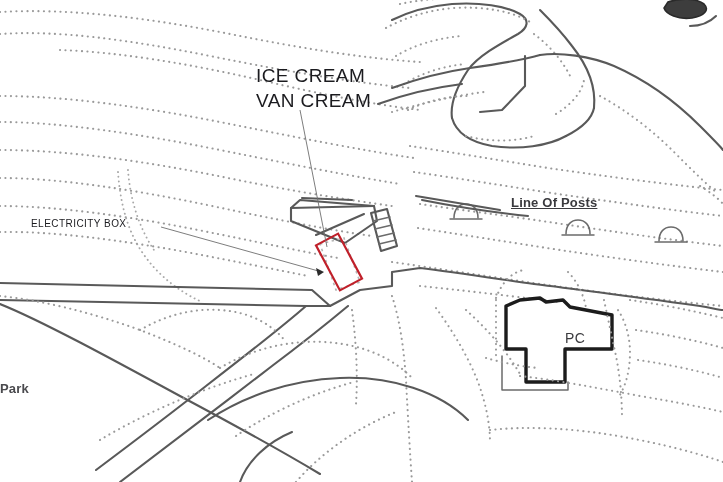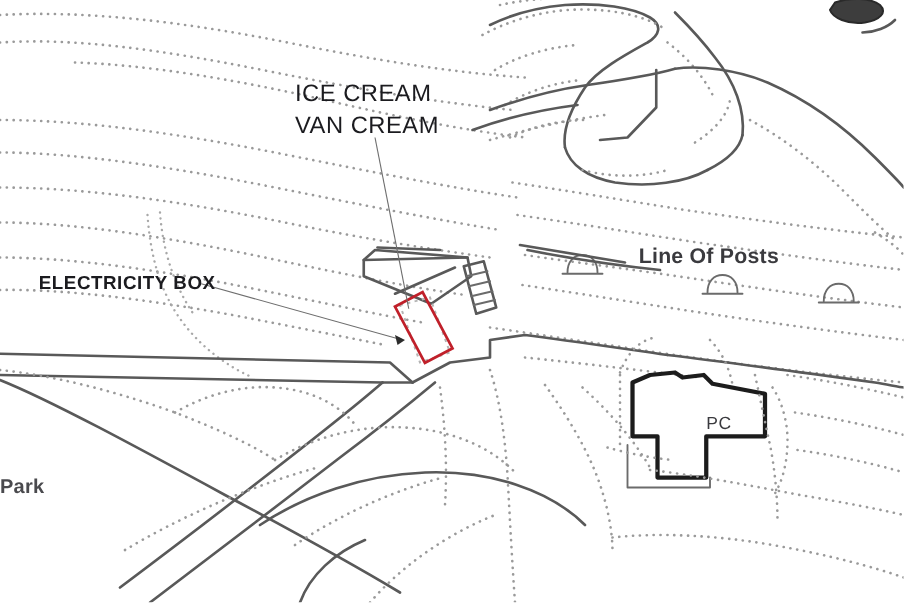--- a/index.html
+++ b/index.html
@@ -31,40 +31,42 @@
     color: #1b1b1f;
     white-space: pre;
     pointer-events: none;
     -webkit-font-smoothing: antialiased;
   }
   .lbl-annot {
     font-size: 19px;
     letter-spacing: 0.4px;
     line-height: 25px;
     font-weight: 400;
+    margin-left: 20px;
   }
   .lbl-annot-sm {
-    font-size: 15px;
+    font-size: 10px;
     letter-spacing: 0.45px;
-    font-weight: 700;
+    font-weight: 400;
   }
   .lbl-feature {
-    font-size: 17px;
+    font-size: 13px;
     font-weight: 600;
     letter-spacing: 0.2px;
     color: #3a3a3e;
+    text-decoration: underline;
   }
   .lbl-building {
     font-size: 14px;
     font-weight: 500;
     letter-spacing: 0.5px;
     color: #3a3a3e;
   }
   .lbl-place {
-    font-size: 16px;
+    font-size: 13px;
     font-weight: 600;
     letter-spacing: 0.2px;
     color: #4a4a4e;
   }
 </style>
 </head>
 <body>
 
 <div id="map-root">
 

